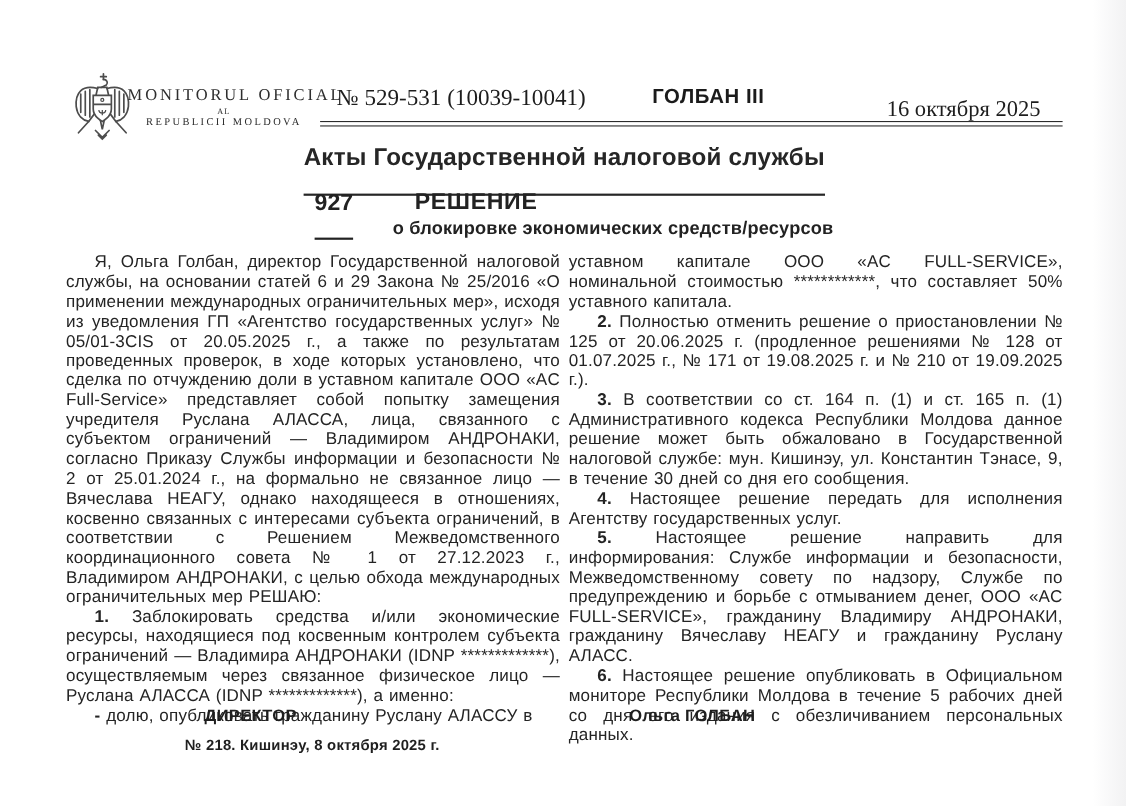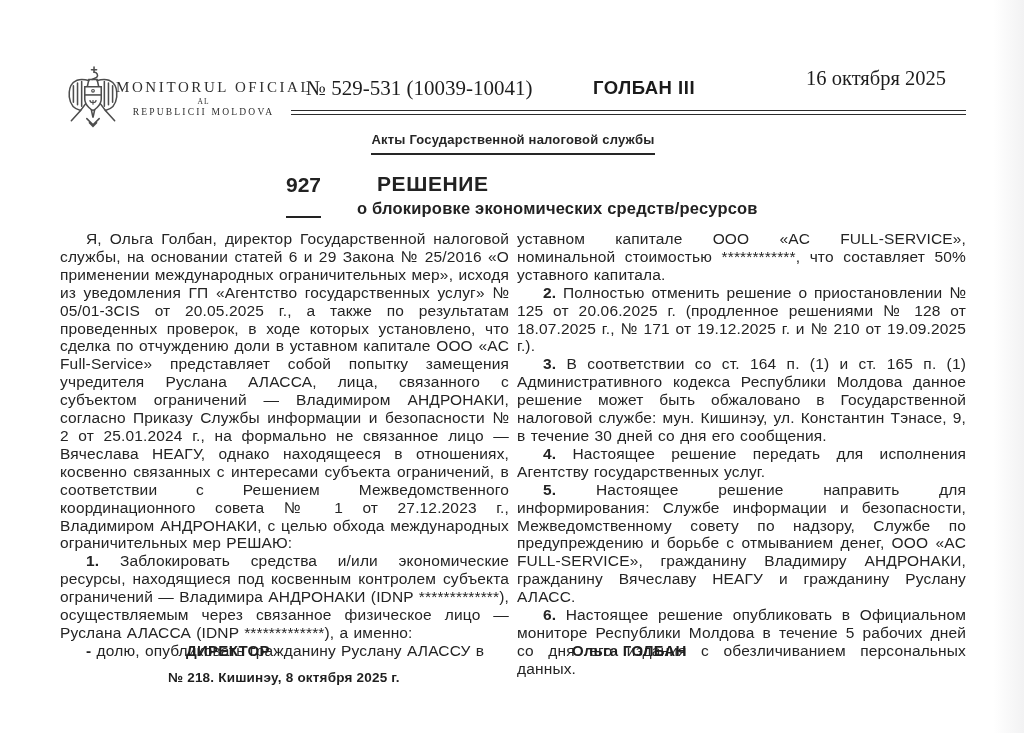--- a/index.html
+++ b/index.html
@@ -22,32 +22,32 @@
   .masthead-sub{font-family:"Liberation Serif",serif;font-size:9.5px;letter-spacing:2.2px;margin-top:1px;white-space:nowrap;}
   .issue-number{
     position:absolute;left:306px;top:76px;
     font-family:"Liberation Serif",serif;font-size:21px;color:#1d1d1d;white-space:nowrap;
   }
   .part-label{
     position:absolute;left:593px;top:77px;
     font-size:18.5px;font-weight:bold;letter-spacing:.5px;color:#1b1b1b;white-space:nowrap;
   }
   .issue-date{
-    position:absolute;left:790px;top:67px;width:156px;text-align:right;
+    position:absolute;left:790px;top:88px;width:156px;text-align:right;
     font-family:"Liberation Serif",serif;font-size:20.5px;color:#1d1d1d;white-space:nowrap;
   }
   .double-rule{
     position:absolute;left:291px;top:110px;width:675px;height:3px;
     border-top:1.5px solid #2c2c2c;border-bottom:1.5px solid #2c2c2c;
   }
   
   .section-title-wrap{position:absolute;left:60px;top:130px;width:906px;text-align:center;}
   .section-title{
-    display:inline-block;font-size:13px;font-weight:bold;color:#262626;
-    border-bottom:2px solid #262626;padding-bottom:6px;letter-spacing:.2px;white-space:nowrap;
+    display:inline-block;font-size:22px;font-weight:bold;color:#262626;
+    border-bottom:2px solid #262626;padding-bottom:20px;letter-spacing:.2px;white-space:nowrap;
   }
   .decision-number{
     position:absolute;left:286px;top:173px;
     font-size:21px;font-weight:bold;color:#222;
     border-bottom:2.5px solid #222;padding-bottom:19px;
   }
   .decision-title{position:absolute;left:357px;top:172px;font-size:21px;font-weight:bold;letter-spacing:.6px;color:#222;margin-left:20px;}
   .decision-subtitle{position:absolute;left:357px;top:199px;font-size:16.5px;font-weight:bold;letter-spacing:.2px;color:#222;white-space:nowrap;}
   
   .col{
@@ -128,21 +128,21 @@
     </p>
   </div>
 
   <div class="col col-right">
     <p class="para noindent">
       <b></b>
       <span>уставном капитале ООО «AC FULL-SERVICE», номинальной стоимостью ************, что составляет 50% уставного капитала.</span>
     </p>
     <p class="para">
       <b>2.</b>
-      <span>Полностью отменить решение о приостановлении № 125 от 20.06.2025 г. (продленное решениями № 128 от 18.07.2025 г., № 171 от 19.12.2025 г. и № 210 от 19.09.2025 г.).</span>
+      <span>Полностью отменить решение о приостановлении № 125 от 20.06.2025 г. (продленное решениями № 128 от 01.07.2025 г., № 171 от 19.08.2025 г. и № 210 от 19.09.2025 г.).</span>
     </p>
     <p class="para">
       <b>3.</b>
       <span>В соответствии со ст. 164 п. (1) и ст. 165 п. (1) Административного кодекса Республики Молдова данное решение может быть обжаловано в Государственной налоговой службе: мун. Кишинэу, ул. Константин Тэнасе, 9, в течение 30 дней со дня его сообщения.</span>
     </p>
     <p class="para">
       <b>4.</b>
       <span>Настоящее решение передать для исполнения Агентству государственных услуг.</span>
     </p>
     <p class="para">

